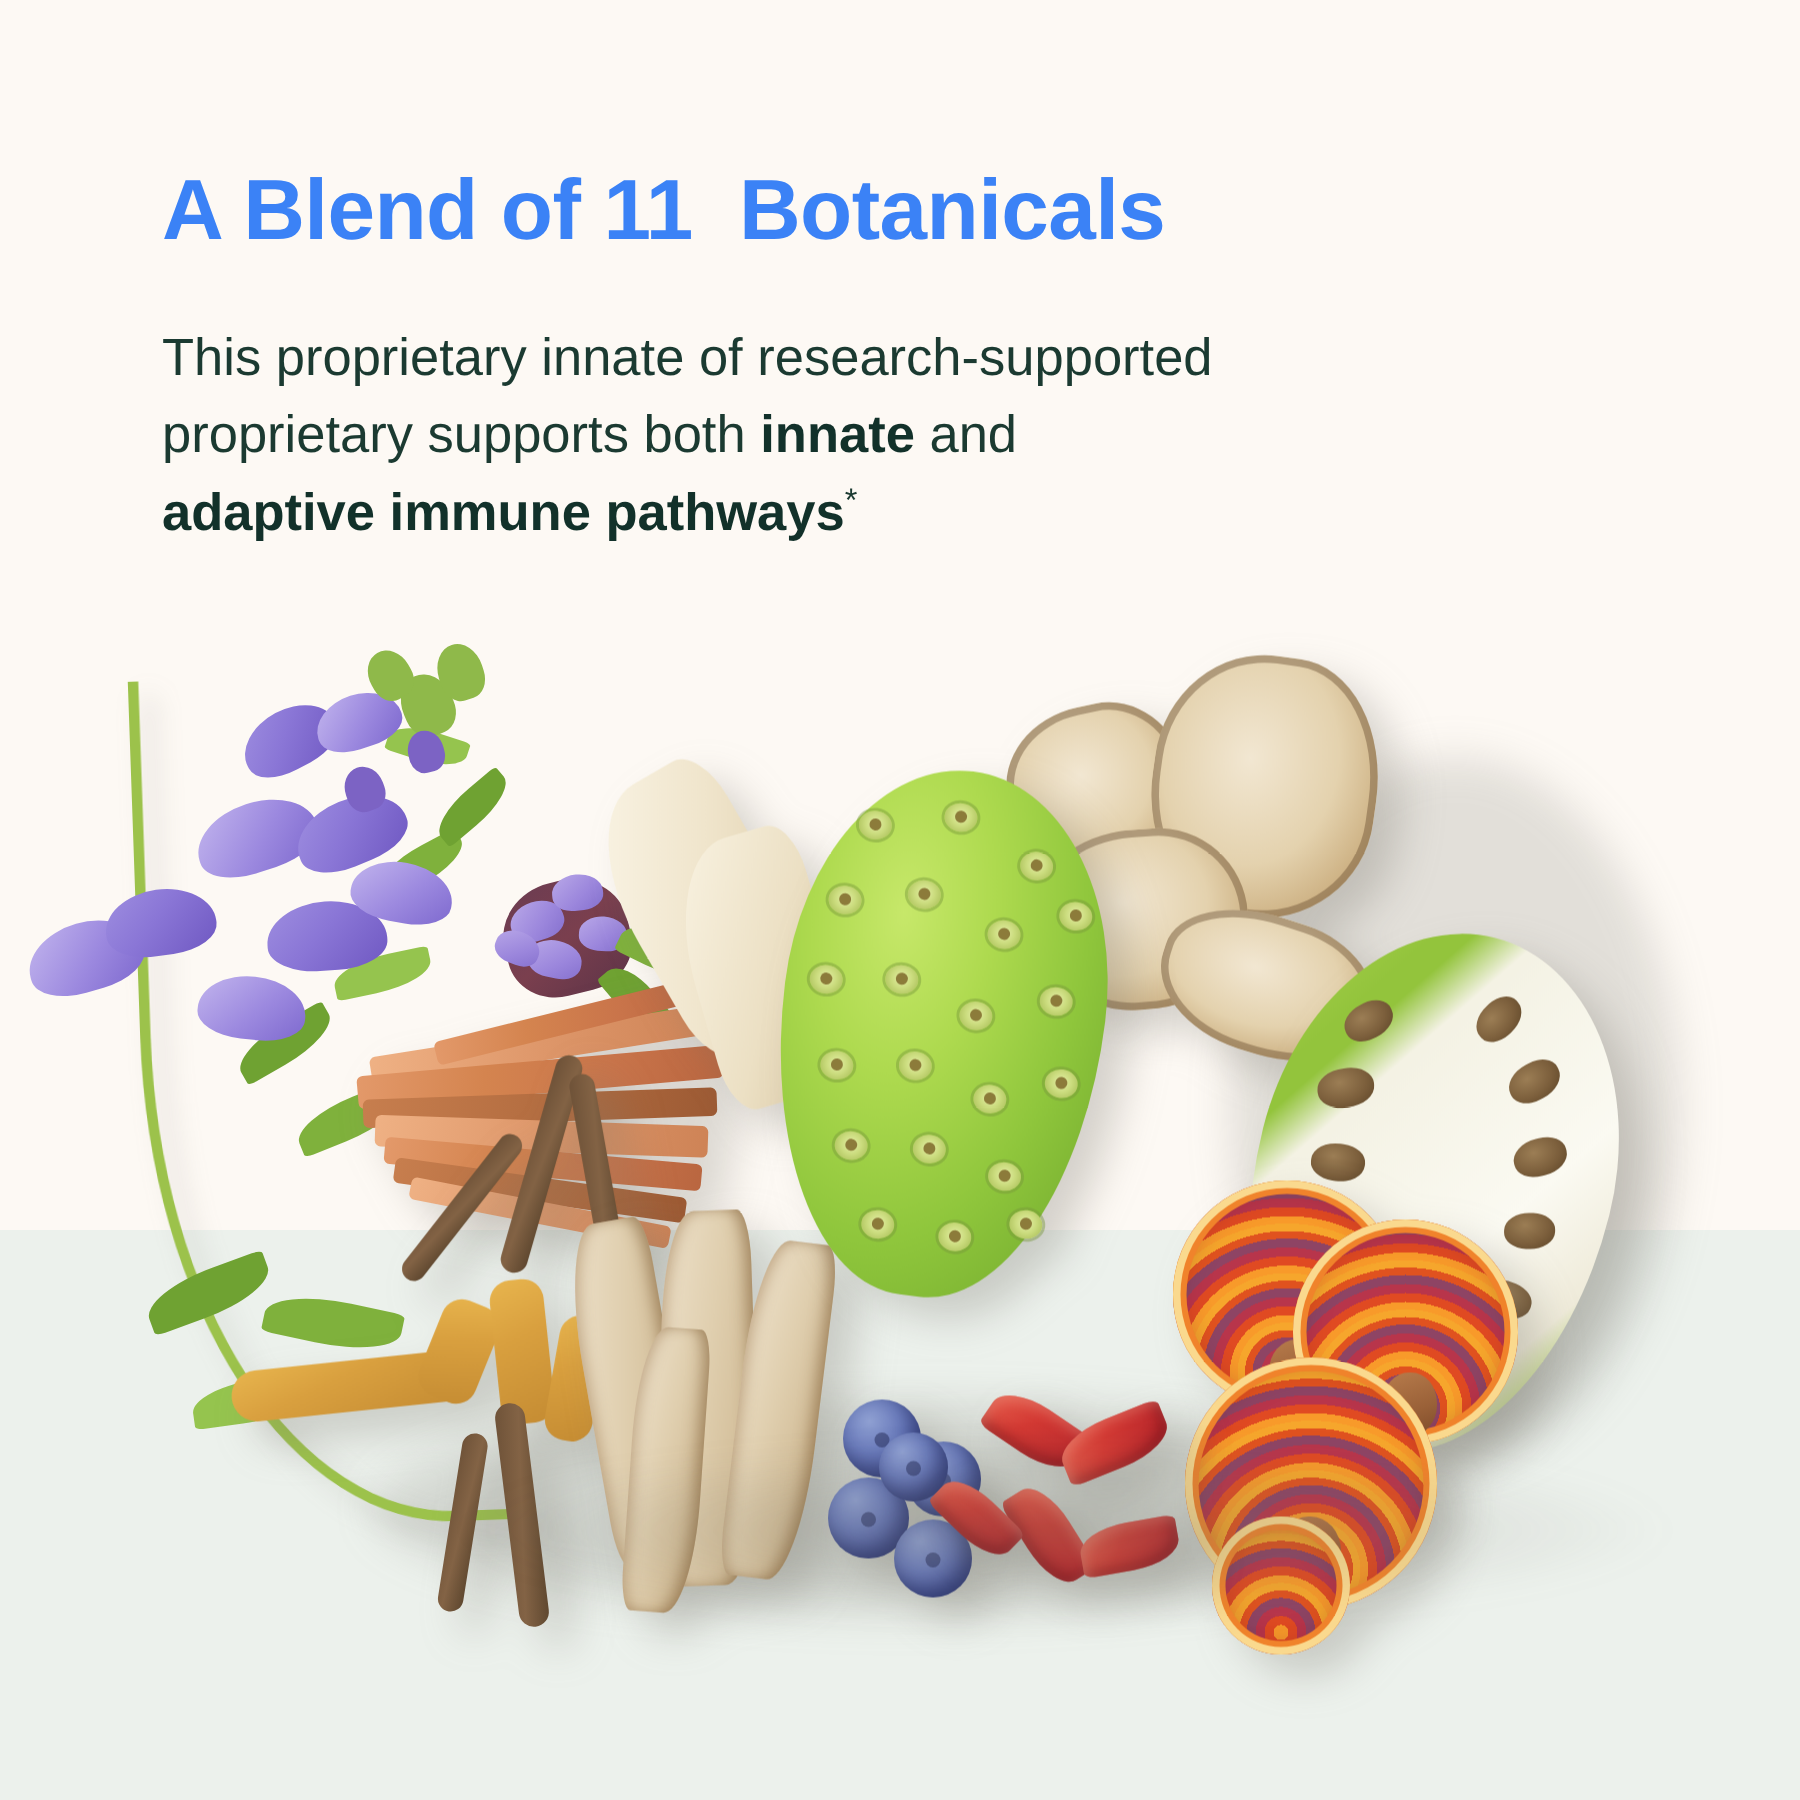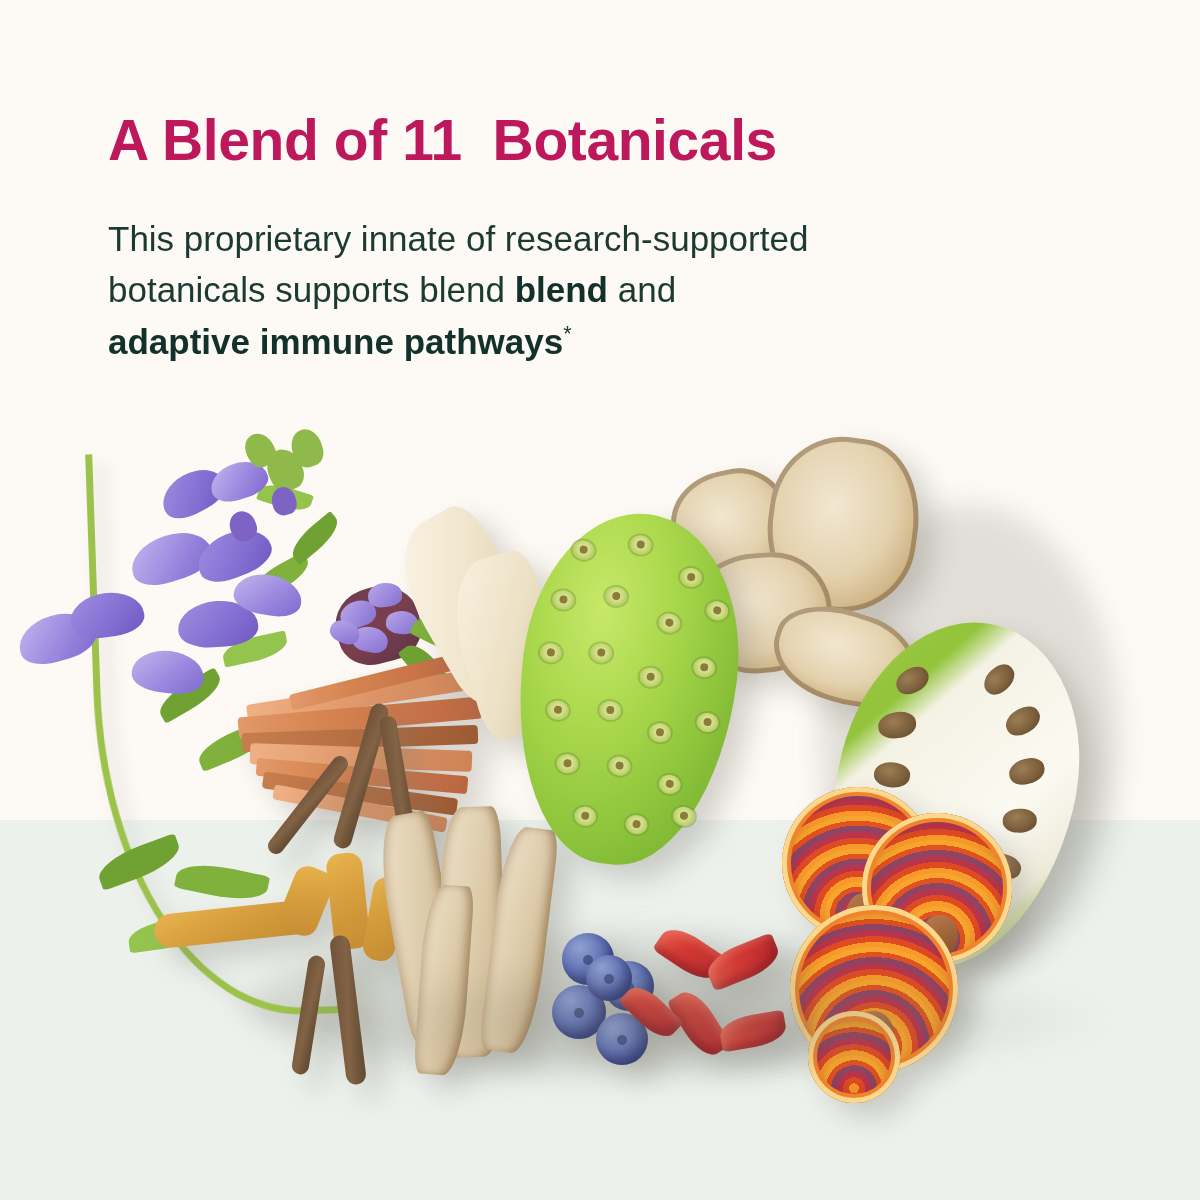--- a/index.html
+++ b/index.html
@@ -12,21 +12,21 @@
   .panel{position:relative;width:1200px;height:1200px;overflow:hidden;background:#FDF9F4;}
 
   
   .bg-top{position:absolute;left:0;top:0;width:1200px;height:820px;background:#FDF9F4;}
   .bg-bottom{position:absolute;left:0;top:820px;width:1200px;height:380px;background:#ECF1EC;}
 
   
   .text-block{position:absolute;left:108px;top:112px;width:960px;}
   .headline{
     font-size:57px;line-height:1.0;font-weight:700;letter-spacing:-0.4px;
-    color:#be185d;margin:0 0 44px 0;white-space:pre;
+    color:#3b82f6;margin:0 0 44px 0;white-space:pre;
   }
   .subcopy{
     font-size:35px;line-height:1.47;color:#1B3A31;margin:0;font-weight:400;
     max-width:900px;white-space:pre-wrap;
   }
   .subcopy b{font-weight:700;color:#12312A;}
   .subcopy sup{font-size:0.62em;vertical-align:super;line-height:0;}
 
   
   .stage{position:absolute;left:0;top:415px;width:1200px;height:785px;}
@@ -134,21 +134,21 @@
 <body>
 
 <div class="panel">
 
   <div class="bg-top"></div>
   <div class="bg-bottom"></div>
 
   <div class="text-block">
     <h1 class="headline">A Blend of 11  Botanicals</h1>
     <p class="subcopy"><span>This proprietary innate of research-supported</span>
-<span>botanicals supports blend </span><b>blend</b><span> and</span>
+<span>proprietary supports both </span><b>innate</b><span> and</span>
 <b>adaptive immune pathways</b><sup>*</sup></p>
   </div>
 
   <div class="stage">
 
     <div class="shadow-cast" style="left:820px;top:90px;width:300px;height:470px;"></div>
     <div class="shadow-cast" style="left:250px;top:520px;width:720px;height:140px;"></div>
 
     <div>
       <div class="stem-main"></div>

